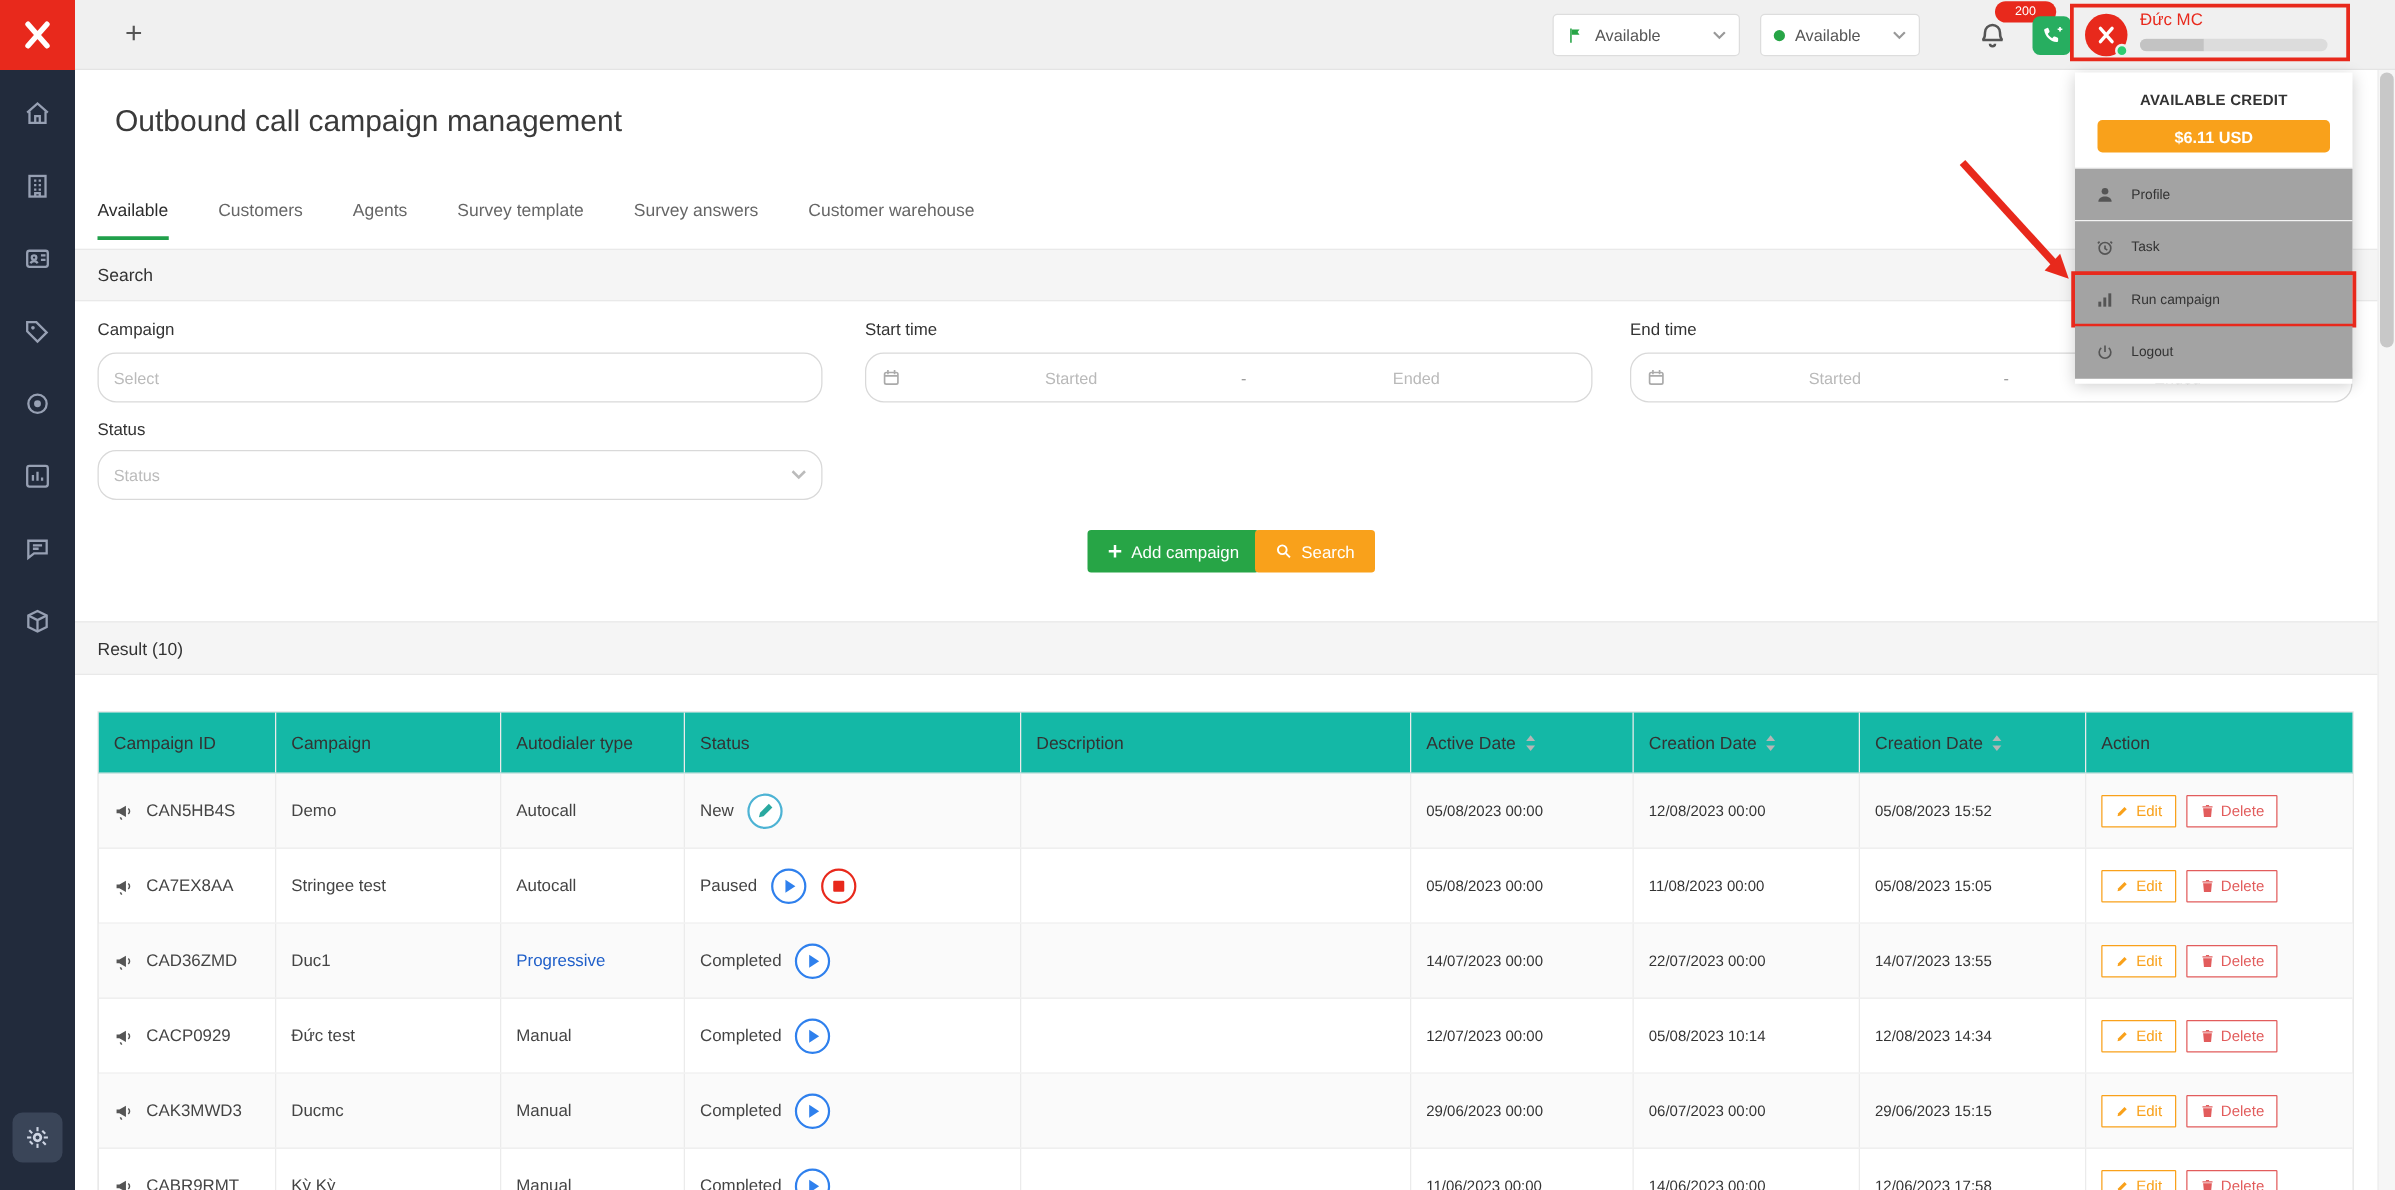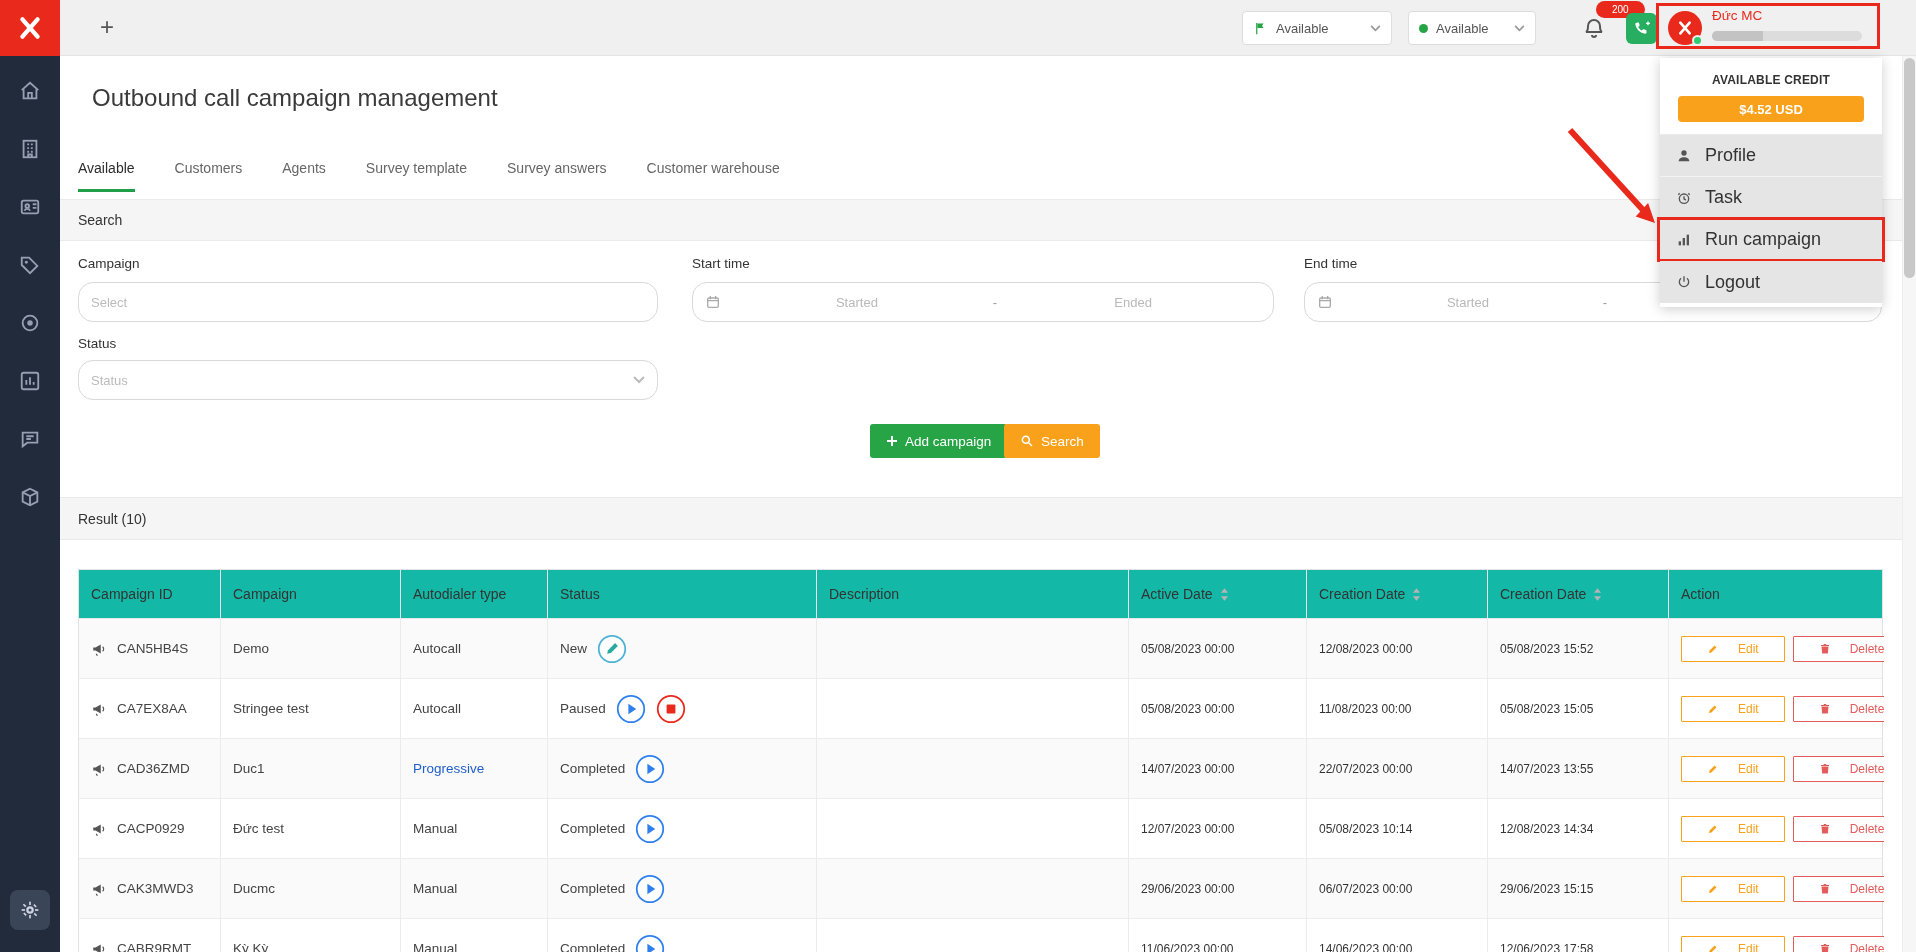--- a/index.html
+++ b/index.html
@@ -30,21 +30,21 @@
   .avatar .st-dot{position:absolute;right:-1px;bottom:-1px;width:11px;height:11px;border-radius:50%;background:#2ecc71;border:2px solid #f0f0f0}
   .user-name{position:absolute;left:1652px;top:8px;font-size:13.5px;color:#e8291c;cursor:pointer;max-width:200px;white-space:nowrap}
   .user-progress{position:absolute;left:1652px;top:31px;width:150px;height:10px;background:#dcdcdc;border-radius:5px;overflow:hidden}
   .user-progress .fill{width:34%;height:100%;background:#c3c3c3}
 
   
   .user-card{position:absolute;left:1660px;top:58px;width:222px;background:#fff;box-shadow:0 2px 12px rgba(0,0,0,.2);z-index:50;padding-bottom:4px}
   .credit-label{text-align:center;font-size:12px;font-weight:bold;color:#333;padding:15px 0 9px;letter-spacing:.2px}
   .credit-pill{margin:0 auto;width:186px;height:26px;background:#f9a11b;border-radius:4px;color:#fff;font-weight:bold;font-size:13px;display:flex;align-items:center;justify-content:center}
   .menu-items{margin-top:12px;border-top:1px solid #ececec}
-  .menu-item{position:relative;height:42px;display:flex;align-items:center;gap:13px;padding:0 16px;font-size:18px;color:#333;border-bottom:1px solid #f3f3f3;cursor:pointer;background:#e5e5e5}
+  .menu-item{position:relative;height:42px;display:flex;align-items:center;gap:13px;padding:0 16px;font-size:11px;color:#333;border-bottom:1px solid #f3f3f3;cursor:pointer;background:#a3a3a3}
   .menu-item:last-child{border-bottom:none}
   .menu-item .mi-icon svg{width:16px;height:16px}
   .menu-item.annotated::after{content:"";position:absolute;left:-3px;right:-3px;top:-2px;bottom:-2px;border:3px solid #e8291c;pointer-events:none}
 
   
   .anno-user-box{position:absolute;left:1656px;top:3px;width:224px;height:46px;border:3px solid #e8291c;z-index:60;pointer-events:none}
   .anno-arrow{position:absolute;left:1555px;top:118px;z-index:70;pointer-events:none}
 
   
   .page-title{position:absolute;left:92px;top:84px;font-size:24px;color:#3a3a3a;font-weight:400}
@@ -76,21 +76,21 @@
   .tbody .trow:nth-child(odd){background:#fafafa}
   .td{flex:none;display:flex;align-items:center;padding:0 12px;font-size:13.5px;color:#444;border-right:1px solid #ebebeb;overflow:hidden}
   .th:last-child,.td:last-child{border-right:none}
   .col0{width:142px}.col1{width:180px}.col2{width:147px}.col3{width:269px}.col4{width:312px}
   .col5{width:178px}.col6{width:181px}.col7{width:181px}.col8{width:215px}
   .td.date{font-size:12px;color:#333}
   .mega{margin-right:8px}
   .link{color:#1f5fc9;cursor:pointer}
   .ctrl{margin-left:10px;cursor:pointer}
   .ctrl svg{width:30px;height:30px}
-  .btn-edit,.btn-delete{height:26px;padding:0 25px;border-radius:1px;font-size:12px;display:inline-flex;align-items:center;gap:19px;cursor:pointer;font-family:inherit;background:#fff}
+  .btn-edit,.btn-delete{height:26px;padding:0 10px;border-radius:1px;font-size:12px;display:inline-flex;align-items:center;gap:5px;cursor:pointer;font-family:inherit;background:#fff}
   .btn-edit{border:1px solid #f9a11b;color:#f9a11b;margin-right:8px}
   .btn-delete{border:1px solid #e25c5c;color:#e25c5c}
 
   
   .sb-track{position:absolute;left:1902px;top:56px;width:14px;height:896px;background:#f6f6f6;border-left:1px solid #ededed;z-index:4;cursor:pointer}
   .sb-thumb{position:absolute;left:1px;top:2px;width:11px;height:220px;background:#c8c8c8;border-radius:6px;cursor:pointer}
 </style>
 </head>
 <body>
 
@@ -237,21 +237,21 @@
     <span class="st-dot"></span>
   </div>
   <div class="user-name">Đức MC</div>
   <div class="user-progress">
       <div class="fill"></div>
     </div>
 </div>
 
 <div class="user-card">
   <div class="credit-label">AVAILABLE CREDIT</div>
-  <div class="credit-pill">$4.52 USD</div>
+  <div class="credit-pill">$6.11 USD</div>
   <div class="menu-items">
       <div class="menu-item">
         <span class="mi-icon">
           <svg viewBox="0 0 24 24">
             <circle cx="12" cy="7.5" r="4" fill="#555"></circle>
             <path d="M4 20c0-4.2 4-6.2 8-6.2s8 2 8 6.2z" fill="#555"></path>
           </svg>
         </span>
         <span>Profile</span>
       </div>

